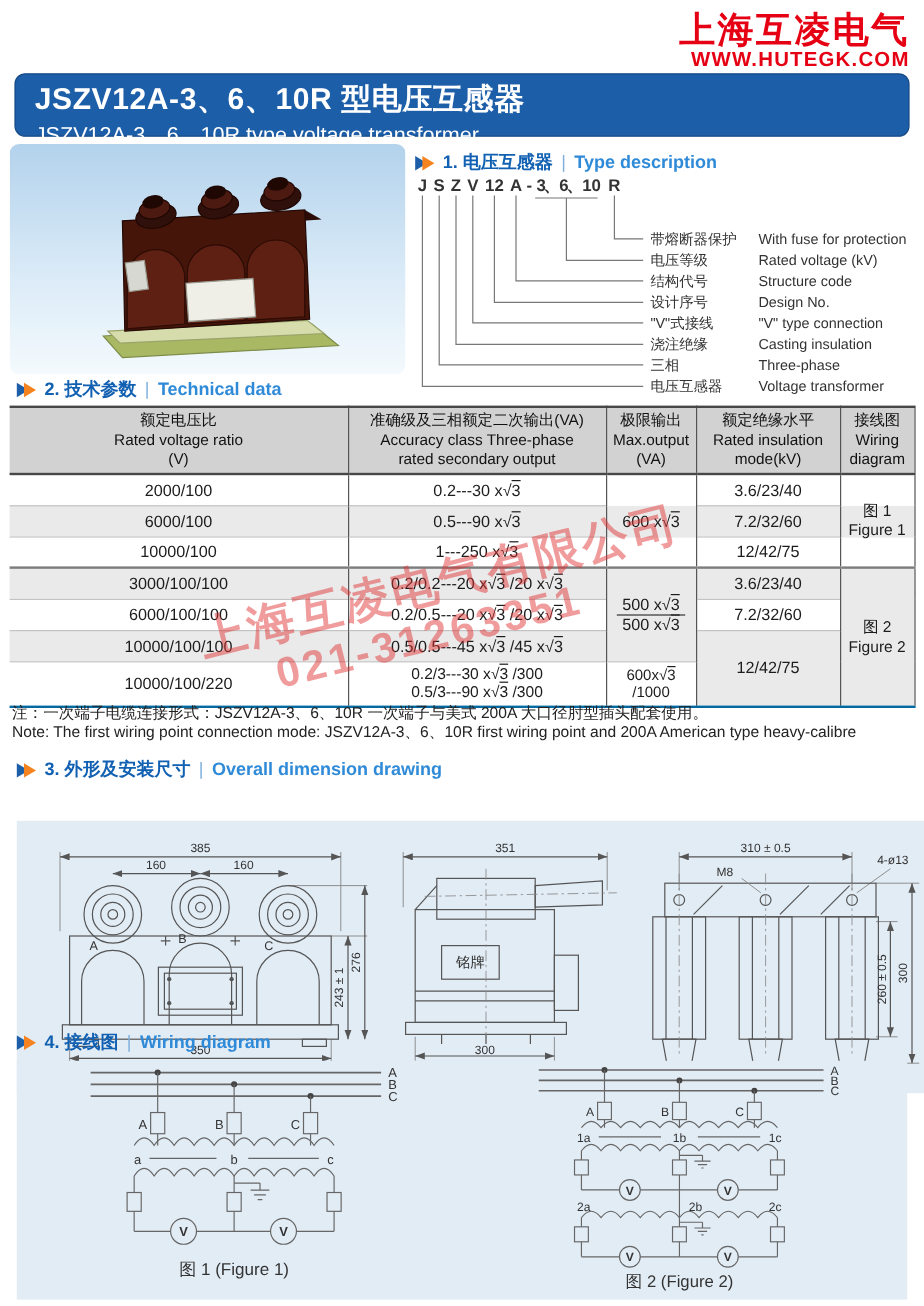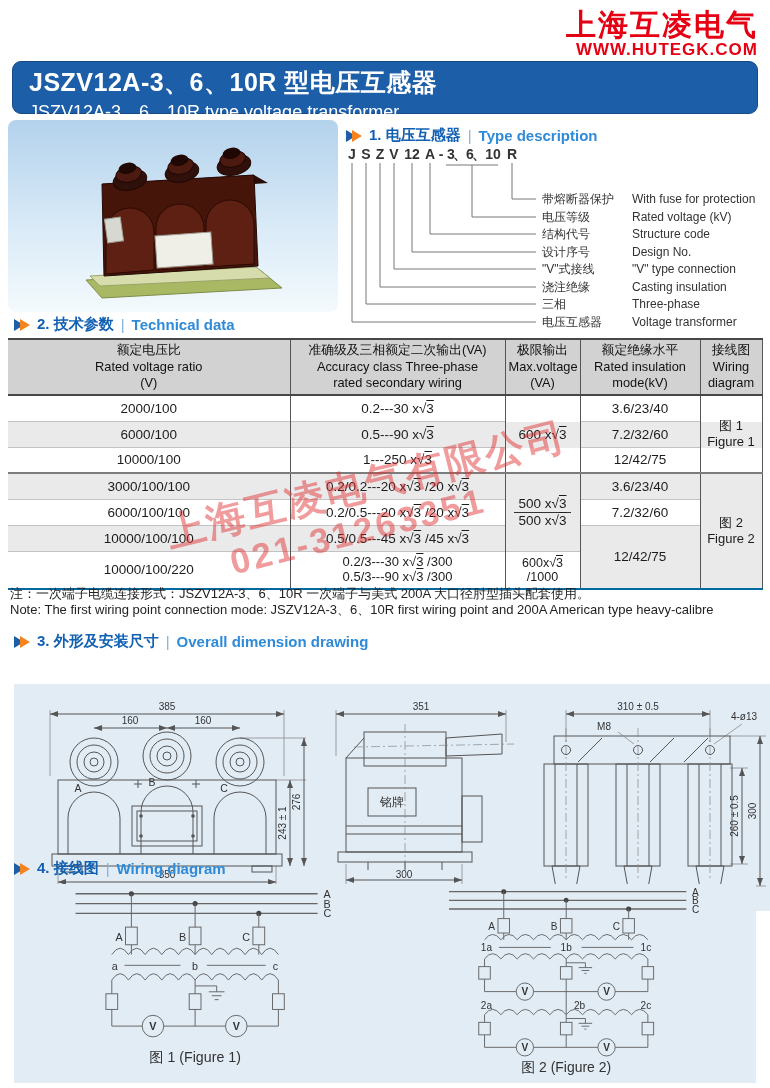--- a/index.html
+++ b/index.html
@@ -204,25 +204,25 @@
     <thead>
       <tr>
         <th>
           <div>额定电压比</div>
             <div>Rated voltage ratio</div>
             <div>(V)</div>
           </th>
         <th>
           <div>准确级及三相额定二次输出(VA)</div>
             <div>Accuracy class Three-phase</div>
-            <div>rated secondary wiring</div>
+            <div>rated secondary output</div>
           </th>
         <th>
           <div>极限输出</div>
-            <div>Max.voltage</div>
+            <div>Max.output</div>
             <div>(VA)</div>
           </th>
         <th>
           <div>额定绝缘水平</div>
             <div>Rated insulation</div>
             <div>mode(kV)</div>
           </th>
         <th>
           <div>接线图</div>
             <div>Wiring</div>

